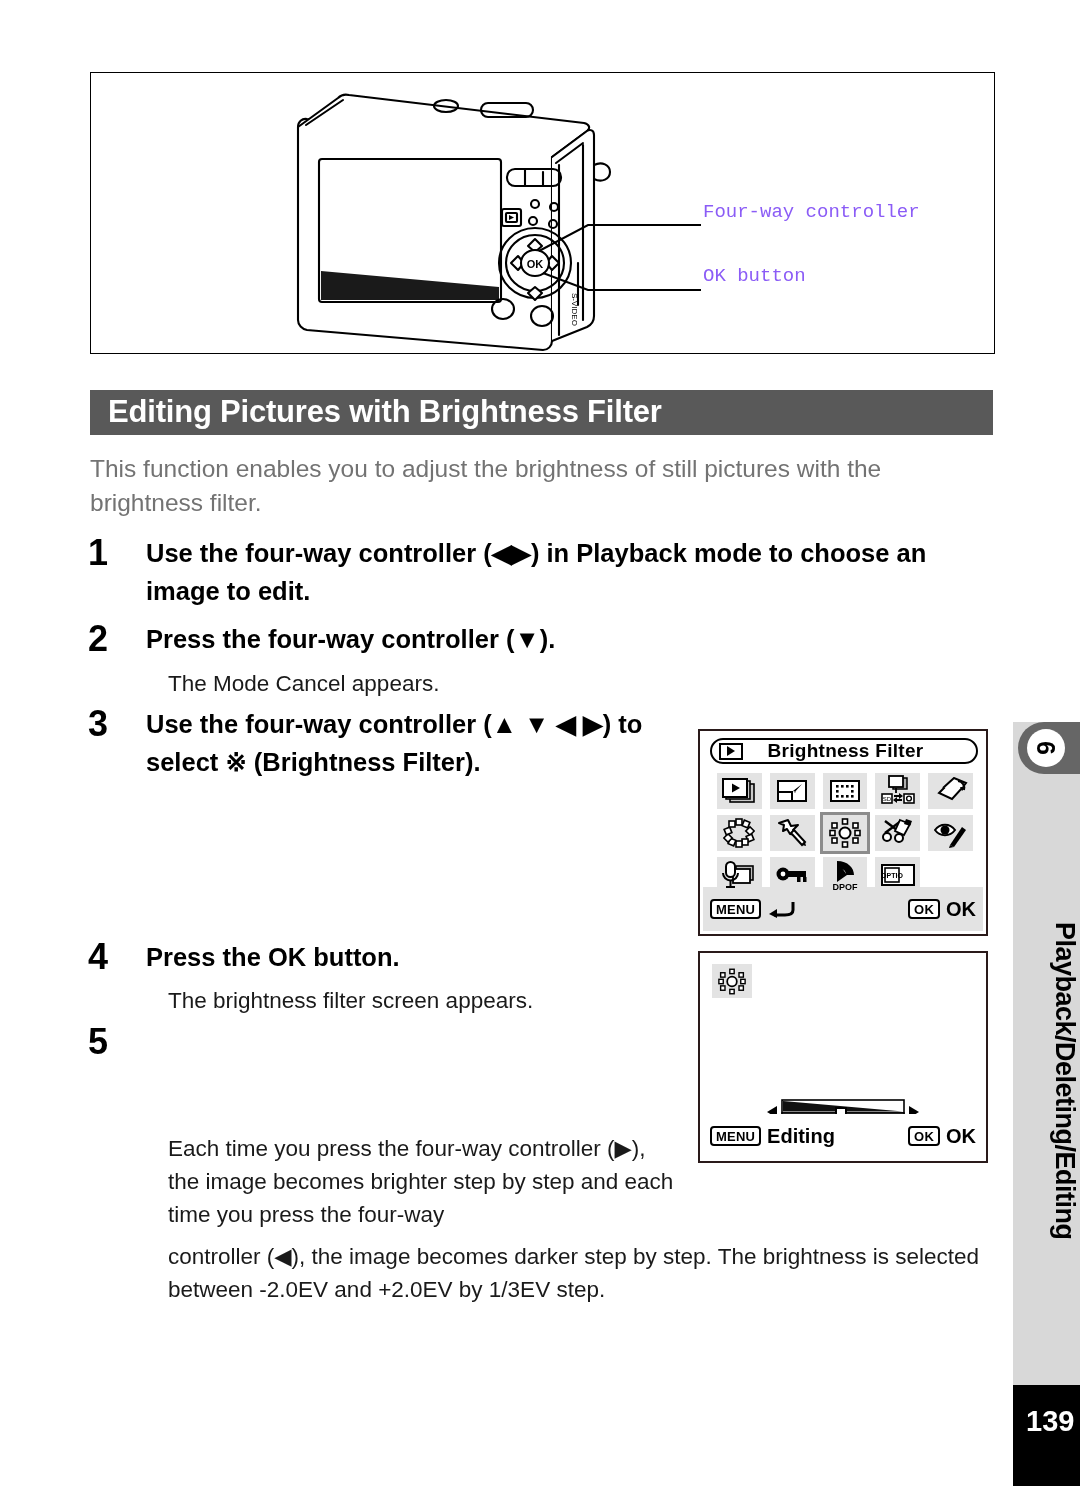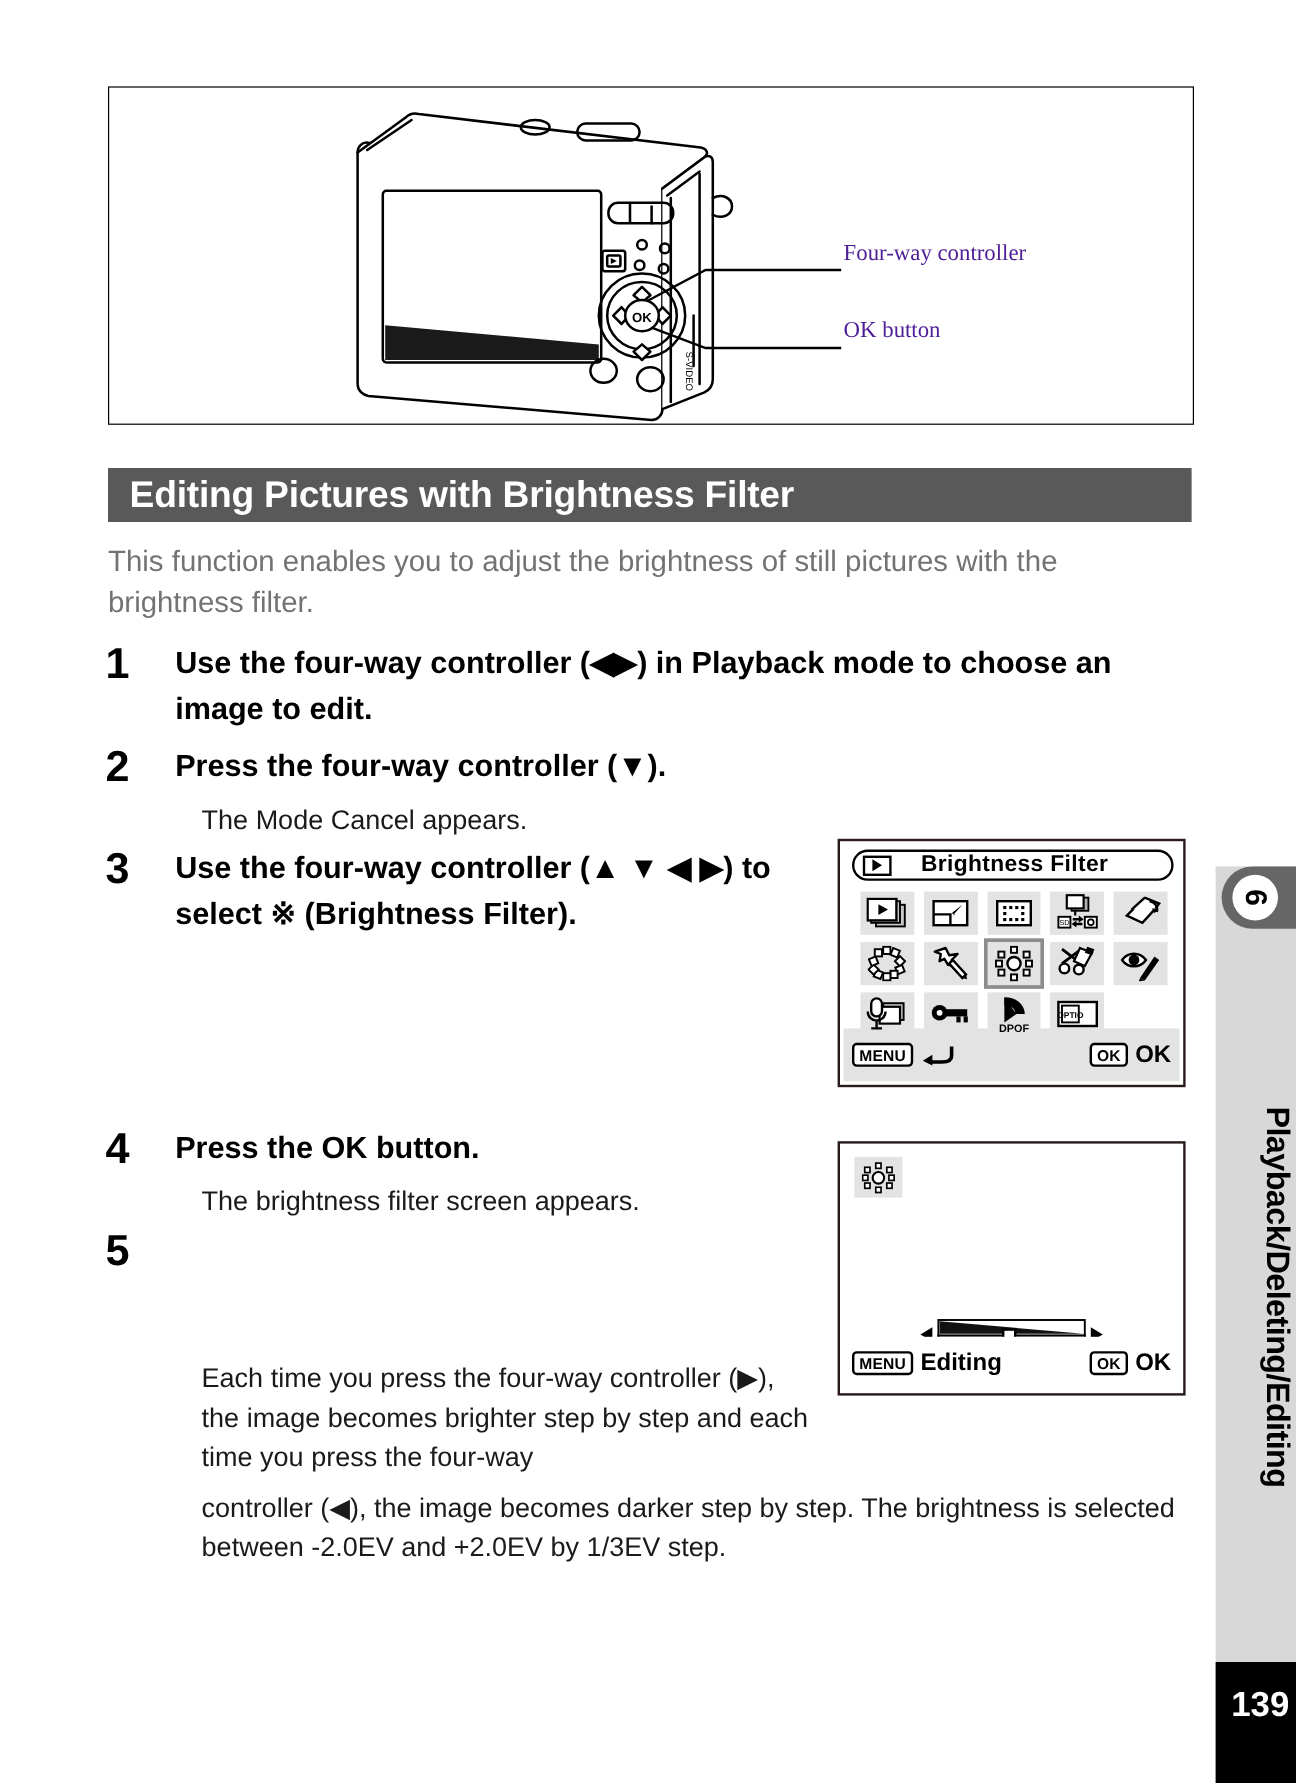--- a/index.html
+++ b/index.html
@@ -24,22 +24,22 @@
     width: 905px;
     height: 282px;
     border: 1px solid #000;
     box-sizing: border-box;
     background: #fff;
   }
   #camera-svg { position: absolute; left: 0; top: 0; }
   .callout-label {
     position: absolute;
     font-size: 19px;
-    font-family: Liberation Serif, serif;
-    color: #4c1d95;
+    font-family: Liberation Mono, monospace;
+    color: #8b5cf6;
     white-space: nowrap;
   }
   #callout-fourway { left: 612px; top: 128px; }
   #callout-okbutton { left: 612px; top: 192px; }
 
   
   #section-title-bar {
     position: absolute;
     left: 90px;
     top: 390px;
@@ -129,21 +129,21 @@
     color: #1a1a1a;
   }
 
   
   .lcd {
     position: absolute;
     border: 2px solid #2a1a1a;
     background: #ffffff;
     box-sizing: border-box;
   }
-  #lcd-mode-palette { left: 698px; top: 699px; width: 290px; height: 207px; }
+  #lcd-mode-palette { left: 698px; top: 729px; width: 290px; height: 207px; }
   #lcd-brightness   { left: 698px; top: 951px; width: 290px; height: 212px; }
 
   .lcd-titlebar {
     position: absolute;
     left: 10px; top: 7px;
     width: 268px; height: 26px;
     border: 2px solid #000;
     border-radius: 13px;
     box-sizing: border-box;
     background: #fff;

